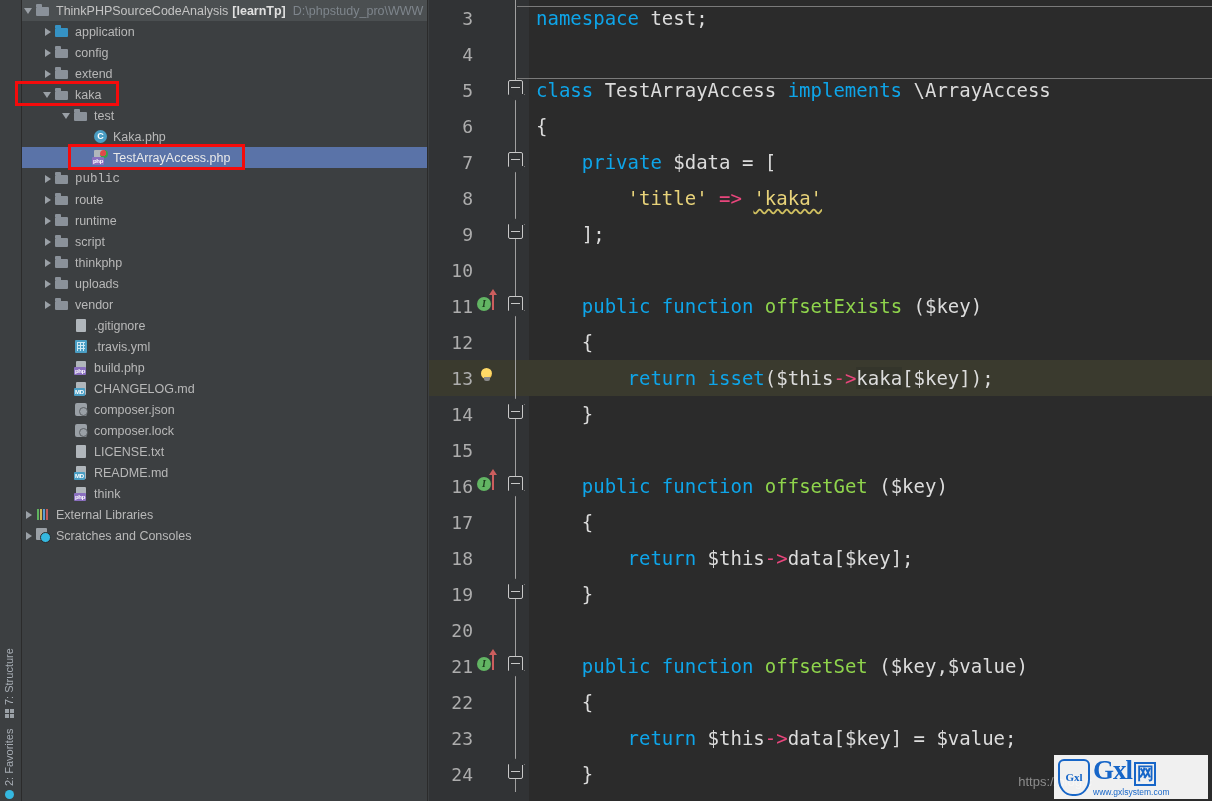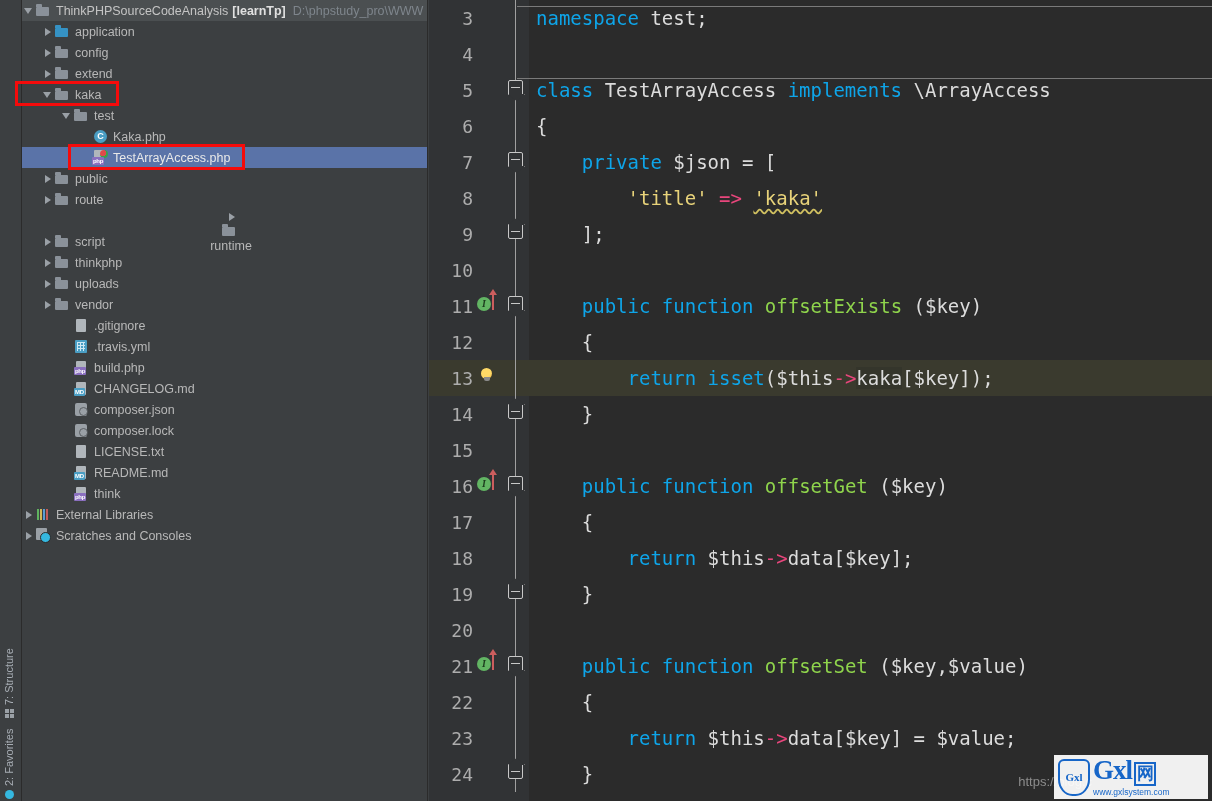--- a/index.html
+++ b/index.html
@@ -505,31 +505,31 @@
           <span class="tlabel">Kaka.php</span>
         </div>
         <div class="tree-row selected" style="padding-left: 57px;">
           <span class="twist "></span>
           <span class="ticon phpfile">
             <span class="dot"></span>
             <span class="badge">php</span>
           </span>
           <span class="tlabel">TestArrayAccess.php</span>
         </div>
-        <div class="tree-row" style="padding-left: 19px;">
+        <div class="tree-row" style="padding-left: 19px; font-family: Liberation Mono, monospace;">
           <span class="twist right"></span>
           <span class="ticon folder"></span>
           <span class="tlabel">public</span>
         </div>
         <div class="tree-row" style="padding-left: 19px;">
           <span class="twist right"></span>
           <span class="ticon folder"></span>
           <span class="tlabel">route</span>
         </div>
-        <div class="tree-row" style="padding-left: 19px; flex-direction: column;">
+        <div class="tree-row" style="padding-left: 19px;">
           <span class="twist right"></span>
           <span class="ticon folder"></span>
           <span class="tlabel">runtime</span>
         </div>
         <div class="tree-row" style="padding-left: 19px;">
           <span class="twist right"></span>
           <span class="ticon folder"></span>
           <span class="tlabel">script</span>
         </div>
         <div class="tree-row" style="padding-left: 19px;">
@@ -652,21 +652,21 @@
           </span>
           <span class="ctext"><span class="plain">{</span></span>
         </div>
         <div class="crow">
           <span class="lnum">7</span>
           <span class="gmark"></span>
           <span class="fold">
             <span class="fline"></span>
             <span class="fbox open start"></span>
           </span>
-          <span class="ctext"><span class="plain">    </span><span class="kpink">private</span><span class="plain"> $json </span><span class="plain">=</span><span class="plain"> [</span></span>
+          <span class="ctext"><span class="plain">    </span><span class="kpink">private</span><span class="plain"> $data </span><span class="plain">=</span><span class="plain"> [</span></span>
         </div>
         <div class="crow">
           <span class="lnum">8</span>
           <span class="gmark"></span>
           <span class="fold">
             <span class="fline"></span>
           </span>
           <span class="ctext"><span class="plain">        </span><span class="str">'title'</span><span class="plain"> </span><span class="arrow">=&gt;</span><span class="plain"> </span><span class="str squig">'kaka'</span></span>
         </div>
         <div class="crow">

